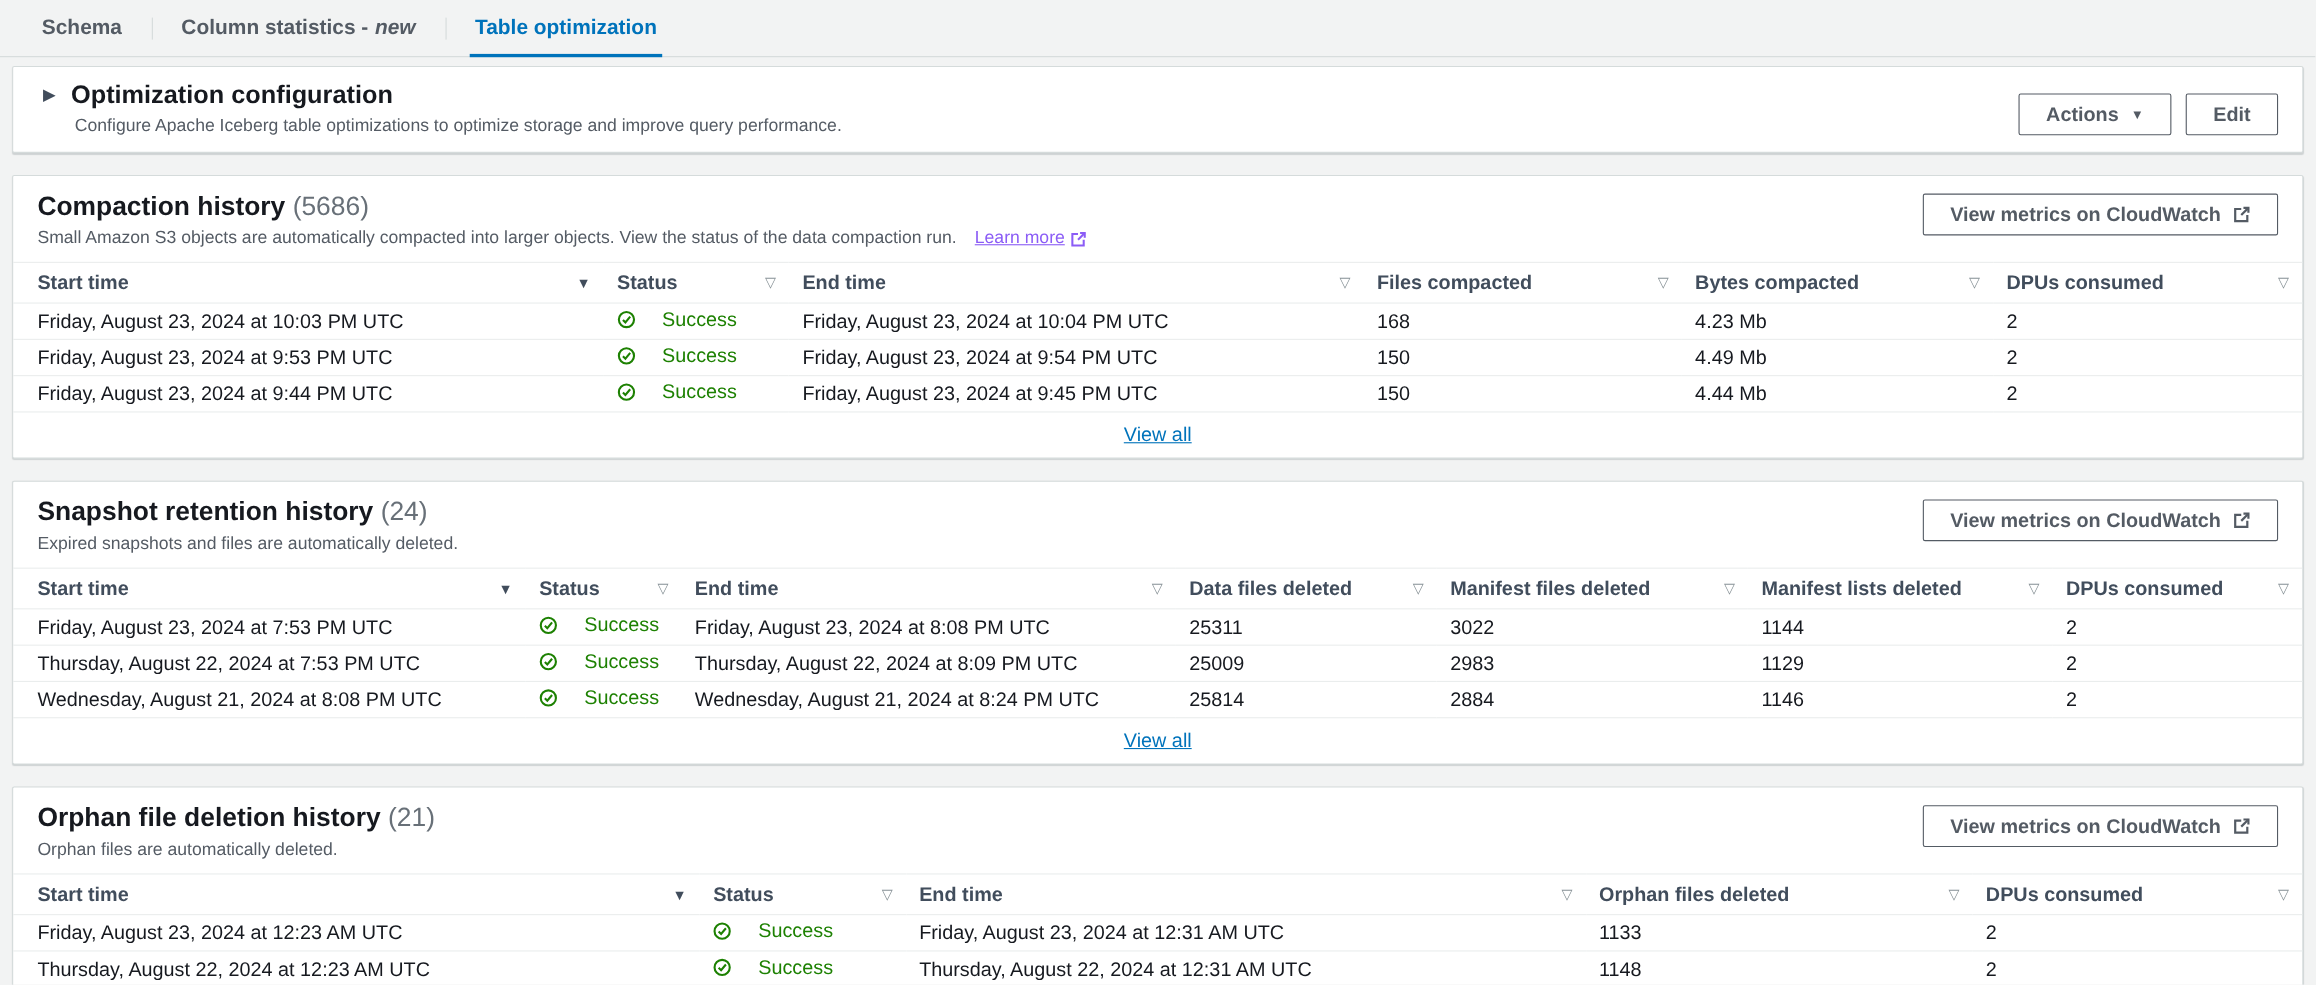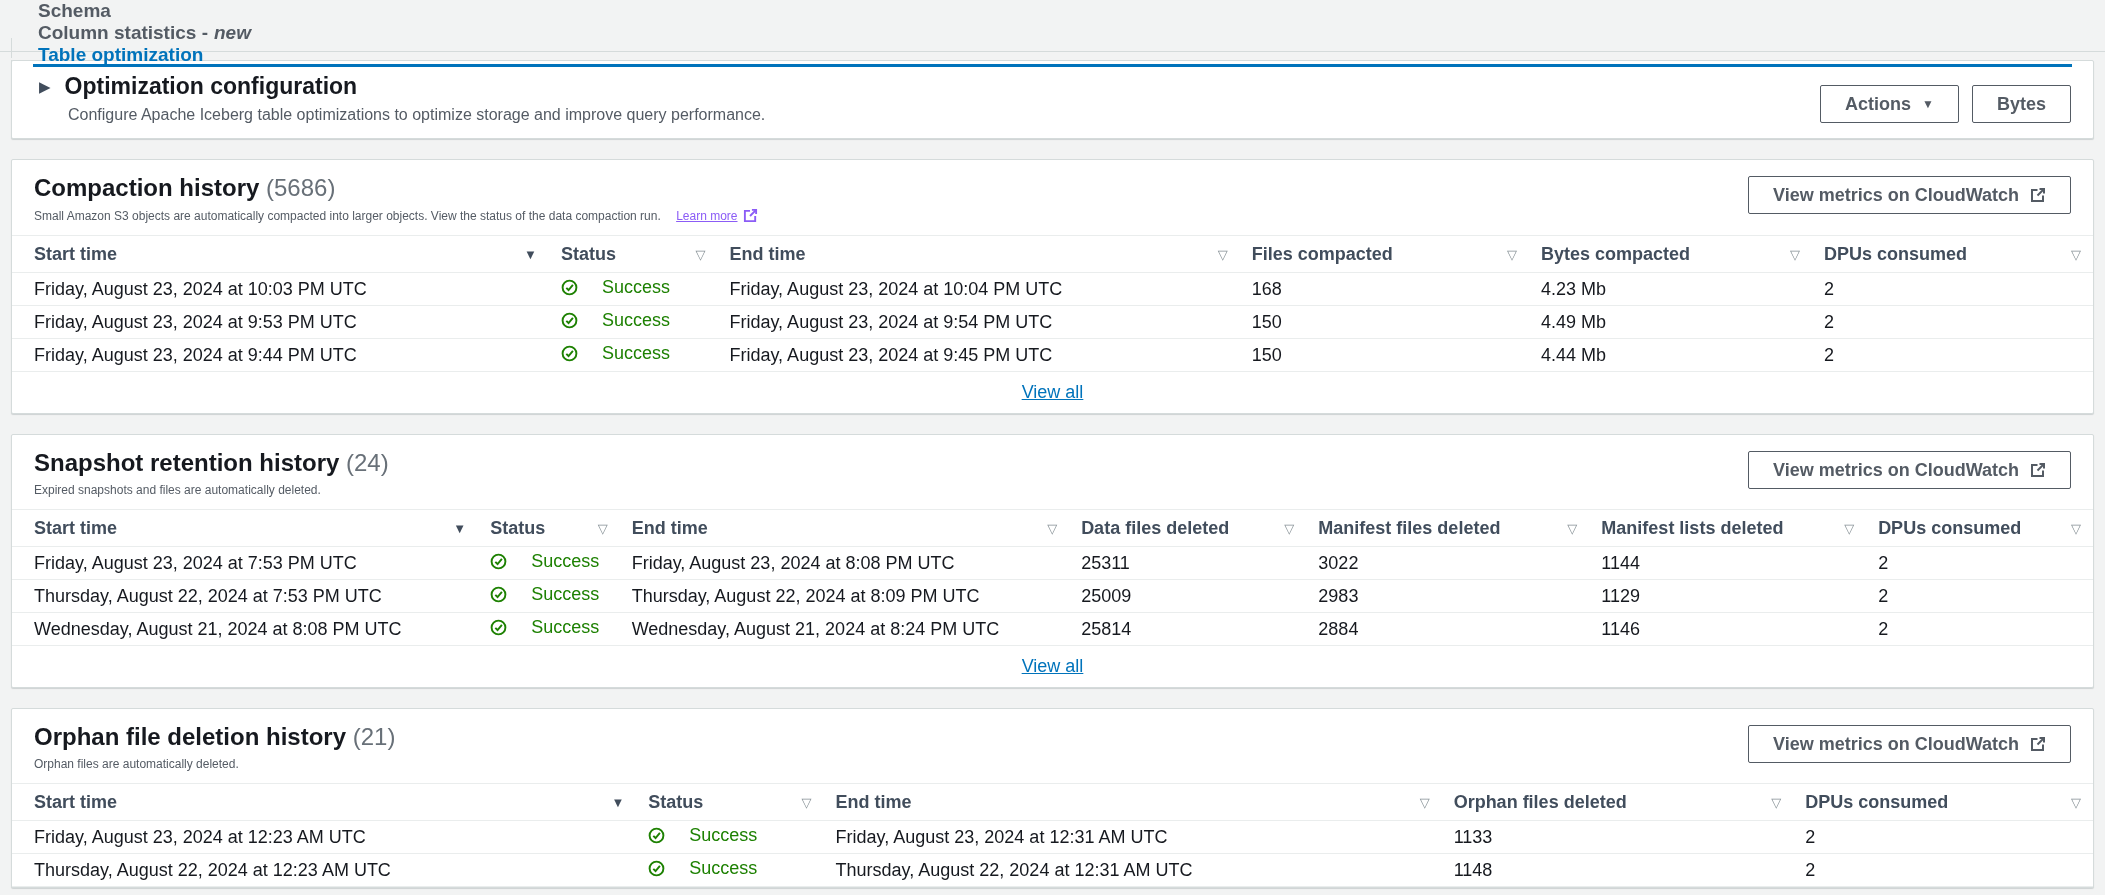--- a/index.html
+++ b/index.html
@@ -5,21 +5,21 @@
   * { box-sizing: border-box; margin: 0; padding: 0; }
   html, body { width: 2105px; height: 895px; }
   body {
     background: #f2f3f3;
     font-family: "Liberation Sans", "DejaVu Sans", sans-serif;
     font-size: 18px;
     color: #16191f;
     overflow: hidden;
   }
   
-  .tabbar { display: flex; height: 52px; padding: 0 11px; border-bottom: 1px solid #d5dbdb; flex-direction: column; }
+  .tabbar { display: flex; height: 52px; padding: 0 11px; border-bottom: 1px solid #d5dbdb; }
   .tab {
     display: flex; align-items: center; padding: 0 27px;
     font-size: 19px; font-weight: 700; color: #545b64;
     position: relative; cursor: pointer; white-space: nowrap;
   }
   .tab:not(:first-child)::before {
     content: ""; position: absolute; left: 0; top: 16px; height: 20px; width: 1px; background: #d5dbdb;
   }
   .tab.active { color: #0073bb; }
   .tab.active::after {
@@ -43,21 +43,21 @@
     display: inline-flex; align-items: center; gap: 11px; height: 38px; padding: 0 24px;
     background: #fff; border: 1px solid #545b64; border-radius: 2px;
     color: #545b64; font-weight: 700; font-size: 18px; cursor: pointer; font-family: inherit; white-space: nowrap;
   }
   .btn .caret-down { font-size: 12px; }
   .ext-icon svg { display: block; }
   
   .panel-head { display: flex; justify-content: space-between; align-items: flex-start; padding: 14px 22px 12px 22px; }
   .panel-title { font-size: 24px; font-weight: 700; }
   .panel-title .count { color: #687078; font-weight: 400; }
-  .panel-desc { margin-top: 6px; font-size: 12px; color: #545b64; }
+  .panel-desc { margin-top: 6px; font-size: 16px; color: #545b64; }
   a.learn-more { color: #8b5cf6; text-decoration: underline; cursor: pointer; display: inline-flex; align-items: center; gap: 5px; margin-left: 12px; }
   .panel-head .btn { margin-top: 2px; }
   
   table.data-table { width: 100%; border-collapse: collapse; table-layout: fixed; }
   thead th {
     border-top: 1px solid #eaeded; border-bottom: 1px solid #eaeded;
     height: 37px; font-size: 18px; font-weight: 700; color: #414d5c;
     text-align: left; padding: 0 12px; cursor: pointer;
   }
   .th-wrap { display: flex; align-items: center; justify-content: space-between; gap: 8px; }
@@ -99,21 +99,21 @@
         <h2 class="config-title">Optimization configuration</h2>
       </div>
       <p class="config-desc">Configure Apache Iceberg table optimizations to optimize storage and improve query performance.</p>
     </div>
     <div class="btn-group">
       <button class="btn">
         <span>Actions</span>
         <span class="caret-down">▼</span>
       </button>
       <button class="btn">
-        <span>Bytes</span>
+        <span>Edit</span>
       </button>
     </div>
   </section>
 
   <section class="panel">
     <div class="panel-head">
       <div>
         <h2 class="panel-title">
           <span>Compaction history</span>
           <span class="count">(5686)</span>

